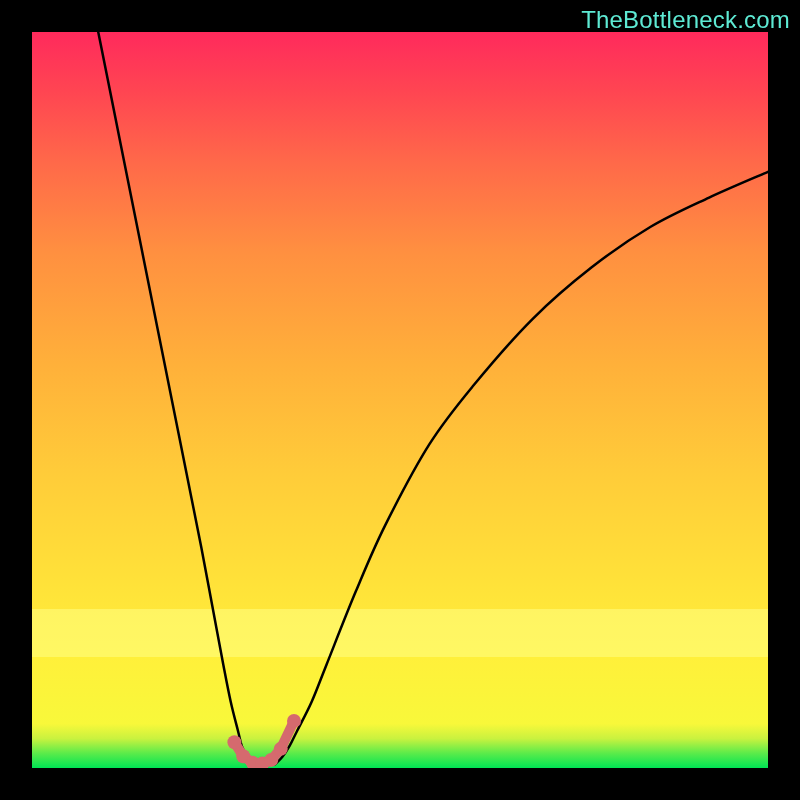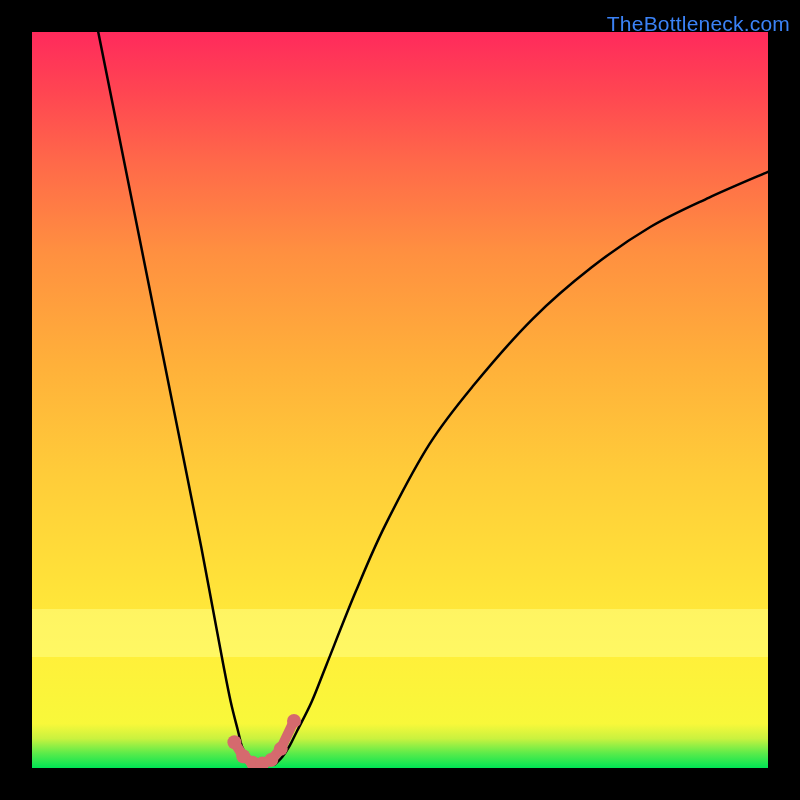--- a/index.html
+++ b/index.html
@@ -54,23 +54,23 @@
   svg.curves {
     position: absolute;
     left: 32px;
     top: 32px;
     width: 736px;
     height: 736px;
   }
   .watermark {
     position: absolute;
     right: 10px;
-    top: 12px;
-    color: #3b82f6;
-    font-size: 21px;
+    top: 6px;
+    color: #5eead4;
+    font-size: 24px;
     font-weight: 500;
     letter-spacing: 0.2px;
   }
 </style>
 </head>
 <body>
 
 <div class="frame">
   <div class="gradient-bg"></div>
   <div class="yellow-band"></div>

